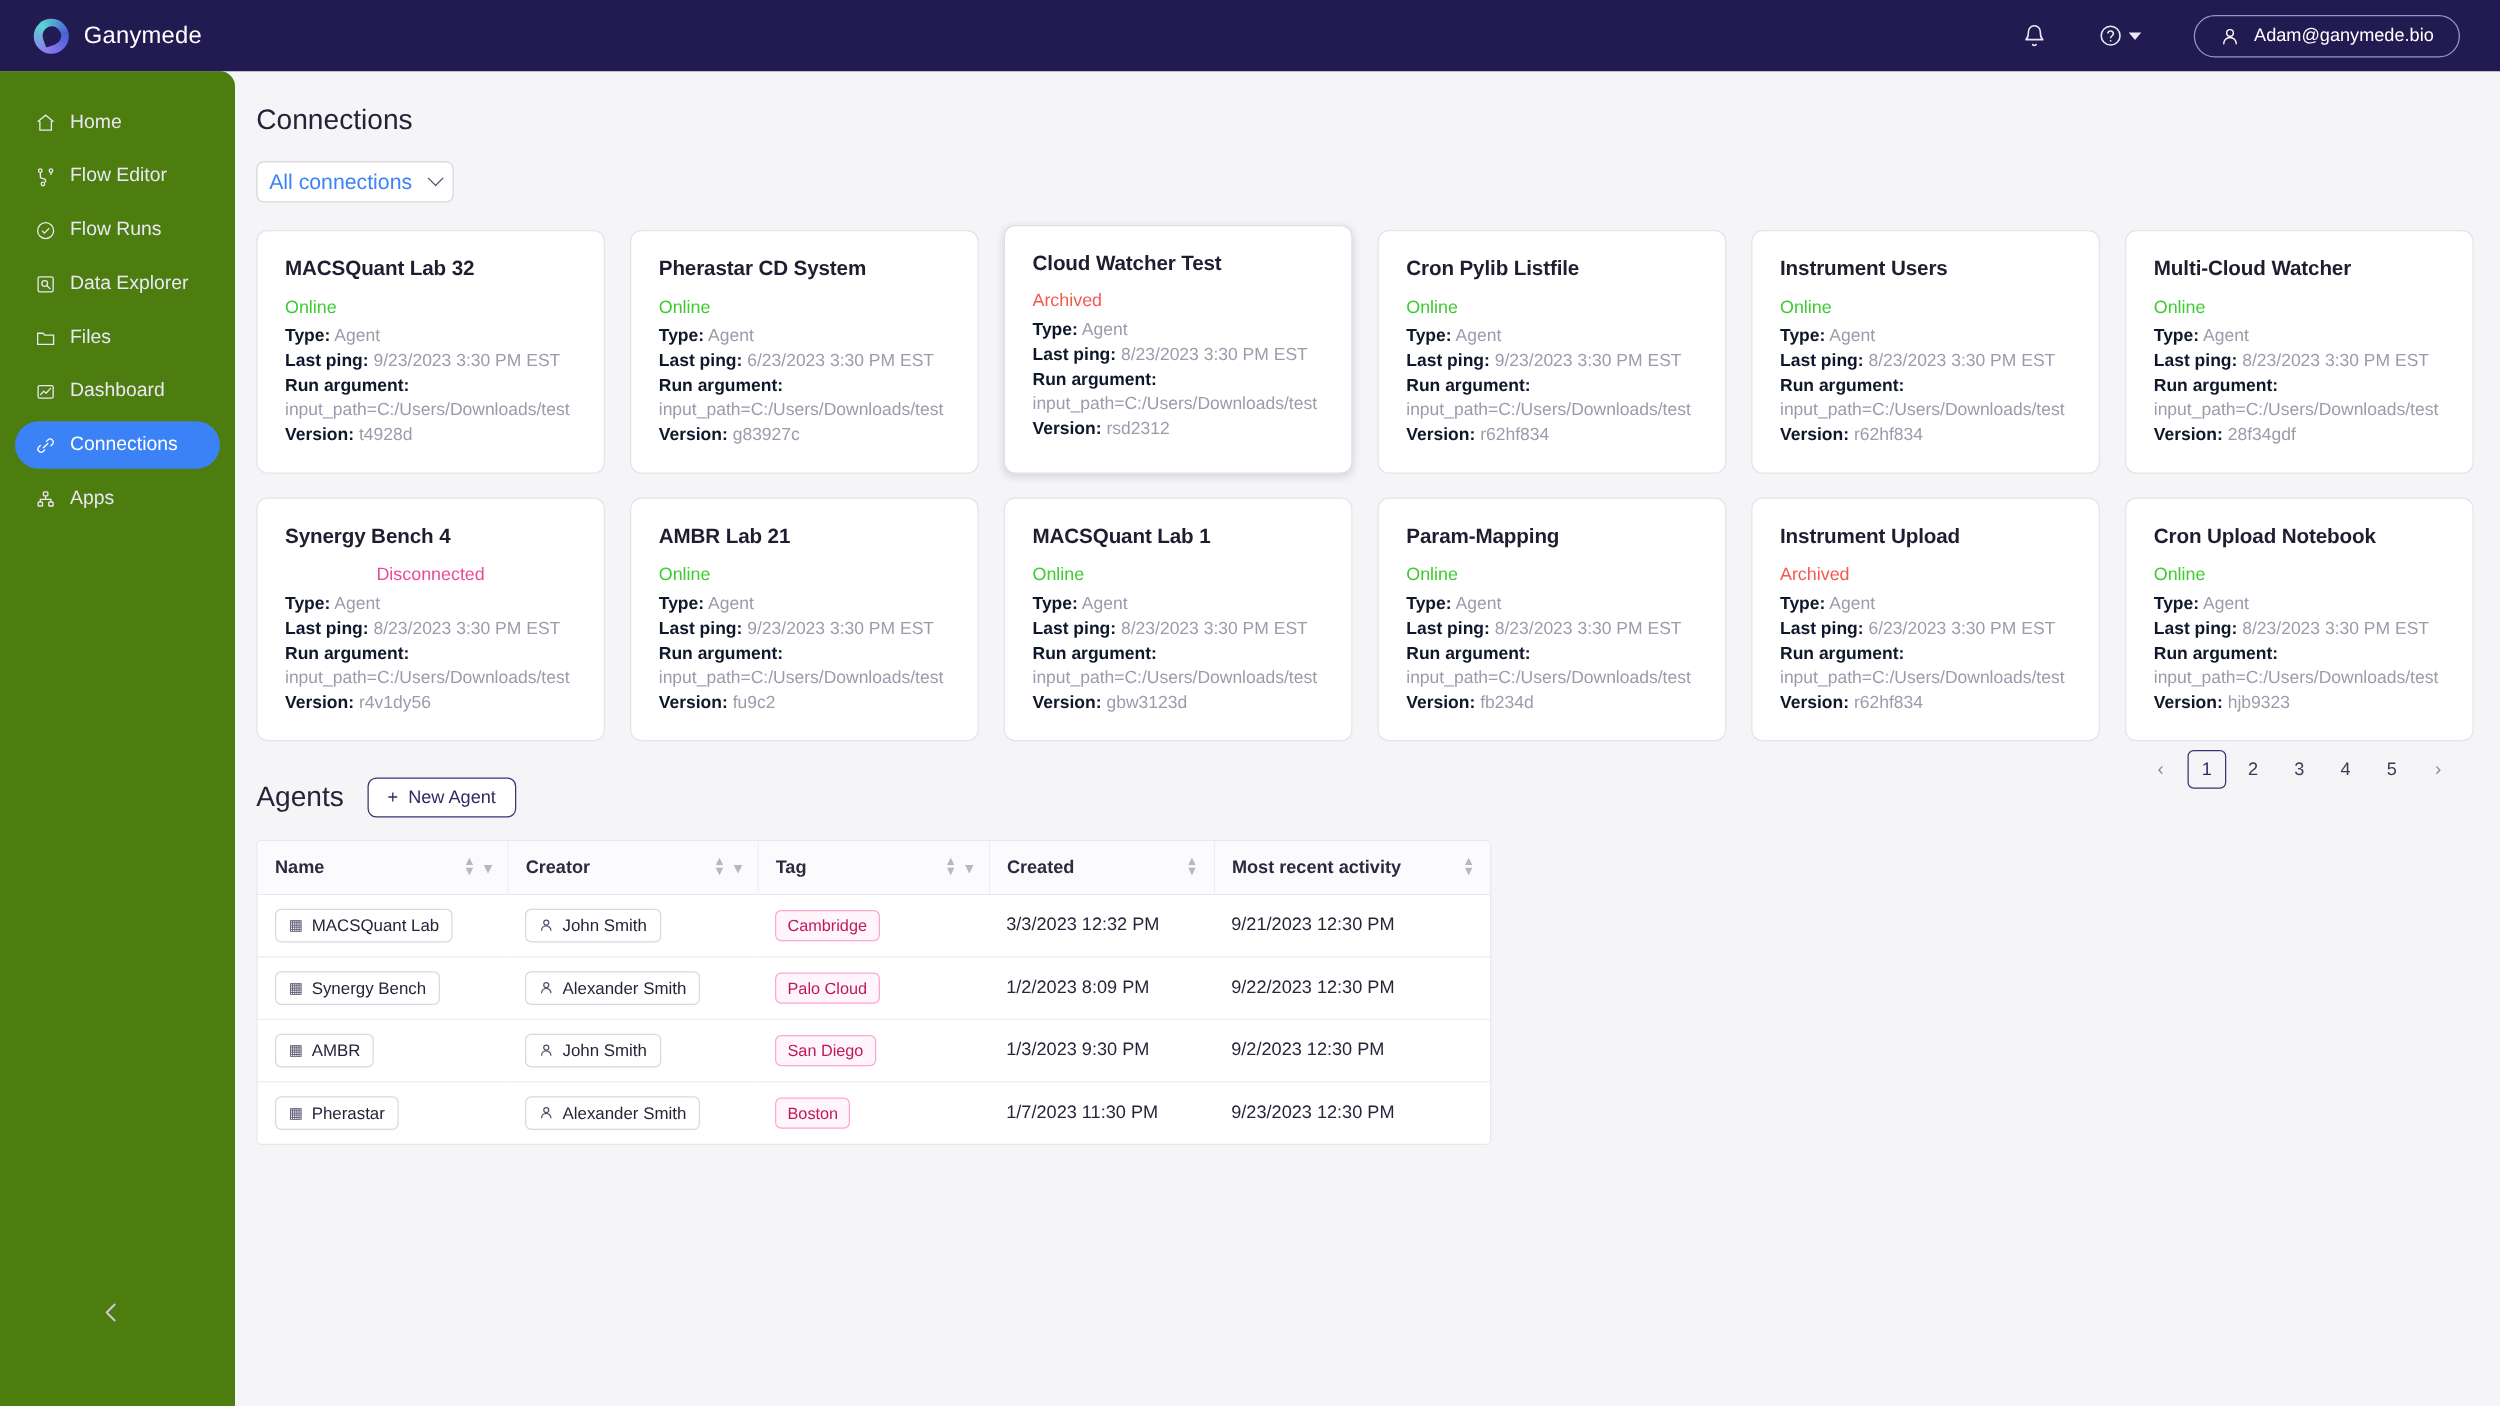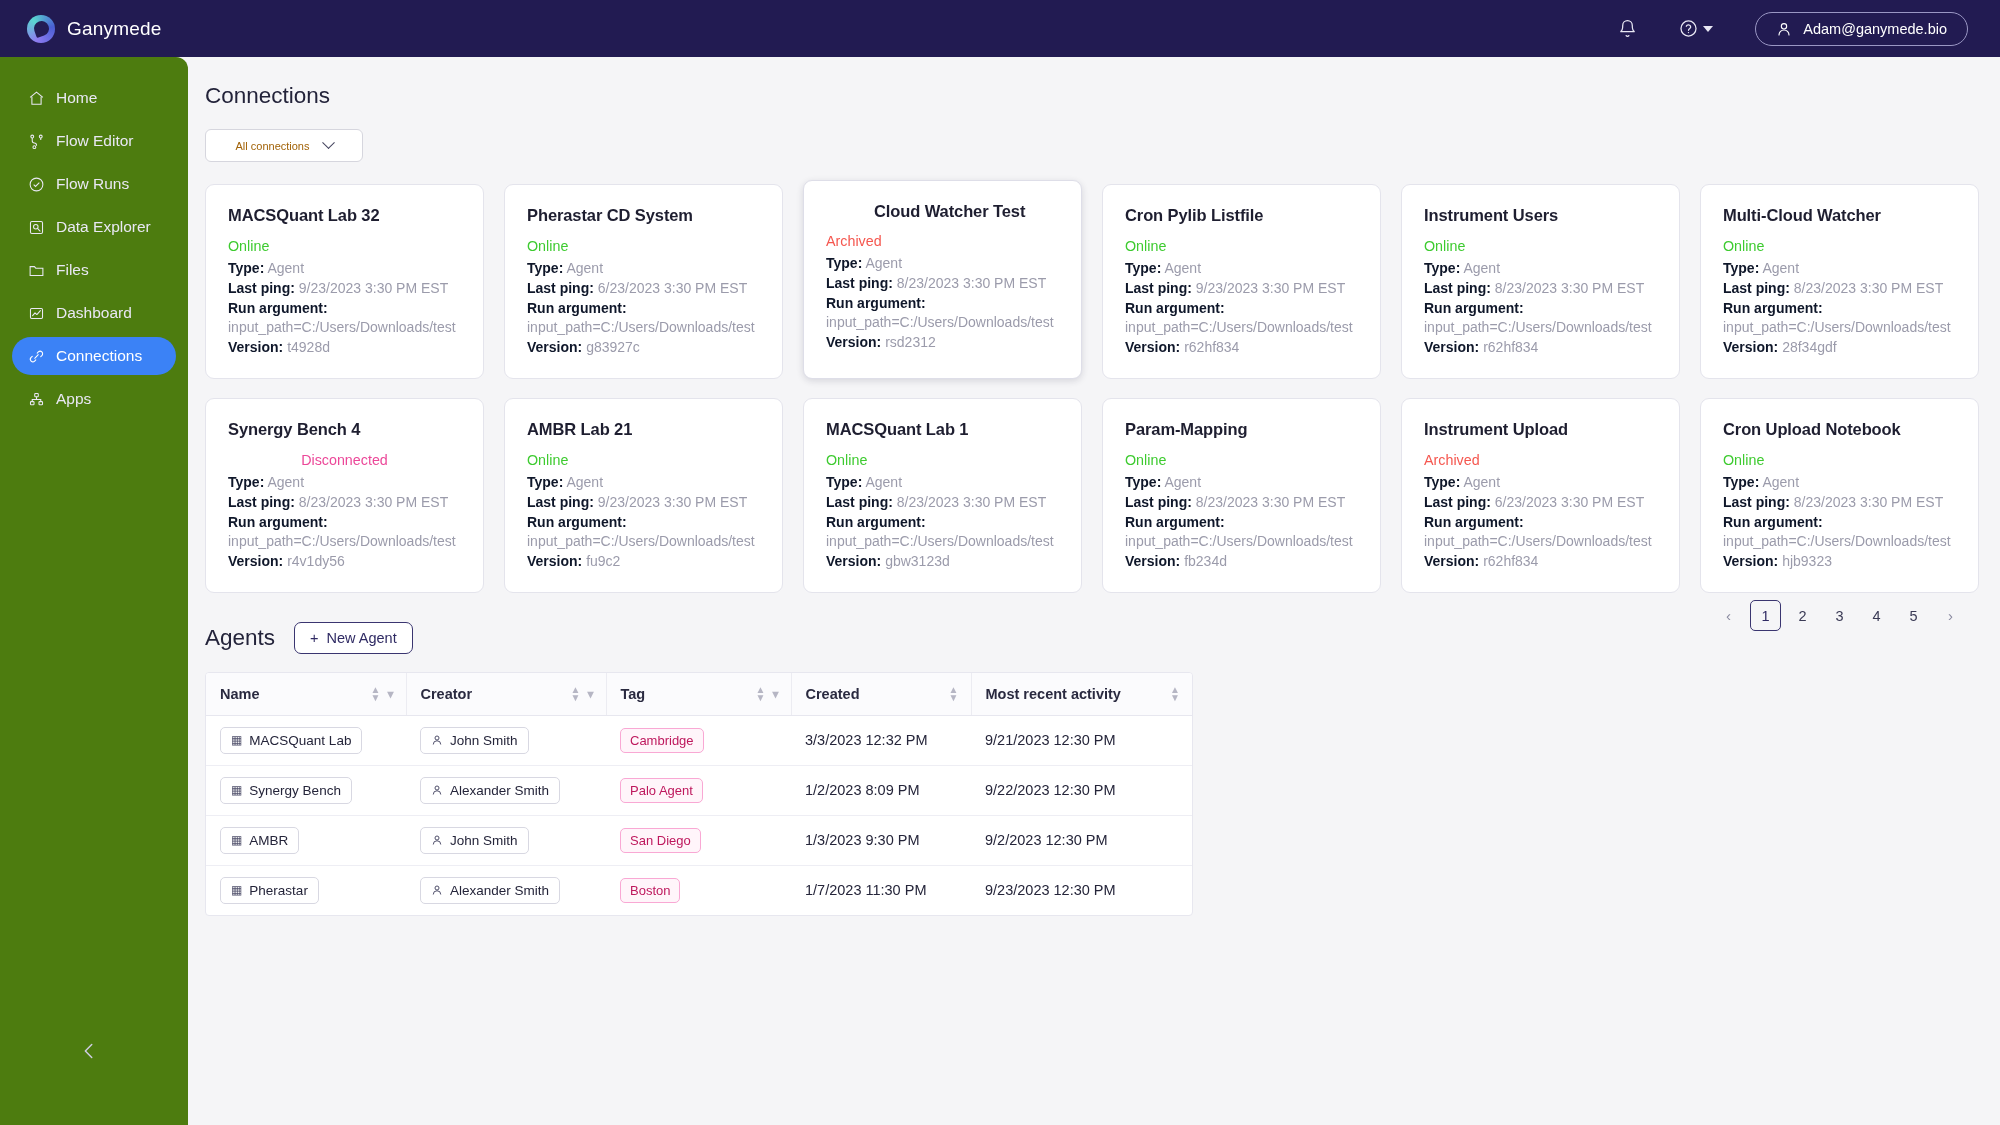--- a/index.html
+++ b/index.html
@@ -65,40 +65,40 @@
 
   
   .main { position: absolute; top: 57px; left: 188px; width: 1812px; height: 1068px; }
   .page-title { font-size: 22.5px; color: #23233a; margin: 26px 0 0 17px; font-weight: 400; }
 
   .filter-select {
     margin: 20px 0 0 17px;
     width: 158px; height: 33px;
     background: #fff; border: 1px solid #d6d6de; border-radius: 6px;
     display: flex; align-items: center; justify-content: center; gap: 14px;
-    font-size: 11px; color: #a16207; cursor: pointer;
+    font-size: 17px; color: #3b82f6; cursor: pointer;
   }
   .chev { width: 9px; height: 9px; border-right: 1.8px solid #44445e; border-bottom: 1.8px solid #44445e; transform: rotate(45deg) translate(-2px,-2px); }
 
   
   .cards {
     margin: 22px 0 0 17px;
     display: grid;
     grid-template-columns: repeat(6, 279px);
     gap: 19px 20px;
     width: 1756px;
   }
   .card {
     background: #fff; border: 1px solid #e4e4ec; border-radius: 9px;
     padding: 21px 22px 20px 22px;
     min-height: 185px;
   }
   .card.raised { box-shadow: 0 2px 7px rgba(30,30,60,.14); border-color: #dedee8; margin-top: -4px; }
   .card-title { font-size: 16.5px; font-weight: 700; color: #1e1e30; margin-bottom: 13px; letter-spacing: -.1px; }
-  .card.raised .card-title { margin-bottom: 12px; margin-left: 48px; }
+  .card.raised .card-title { margin-bottom: 12px; }
   .card-status { font-size: 14.3px; margin-bottom: 5px; }
   .st-online { color: #3ecb30; }
   .st-archived { color: #f5574f; }
   .st-disconnected { color: #ec4899; text-align: center; }
   .card-row { font-size: 14px; color: #9b9bab; line-height: 1.3; margin-bottom: 2px; }
   .card-row b { color: #0f172a; font-weight: 700; }
 
   
   .agents-head {
     display: flex; align-items: center; gap: 19px;
@@ -462,21 +462,21 @@
                 <span class="mini-ico">▦</span>
                 <span>Synergy Bench</span>
               </span></td>
             <td><span class="chip">
                 <svg width="12" height="12" viewBox="0 0 24 24" fill="none" stroke="#50506b" stroke-width="2">
                   <circle cx="12" cy="8" r="4"></circle>
                   <path d="M4.5 21a7.5 7.5 0 0115 0"></path>
                 </svg>
                 <span>Alexander Smith</span>
               </span></td>
-            <td><span class="tag">Palo Agent</span></td>
+            <td><span class="tag">Palo Cloud</span></td>
             <td>1/2/2023 8:09 PM</td>
             <td>9/22/2023 12:30 PM</td>
           </tr>
           <tr>
             <td><span class="chip">
                 <span class="mini-ico">▦</span>
                 <span>AMBR</span>
               </span></td>
             <td><span class="chip">
                 <svg width="12" height="12" viewBox="0 0 24 24" fill="none" stroke="#50506b" stroke-width="2">

